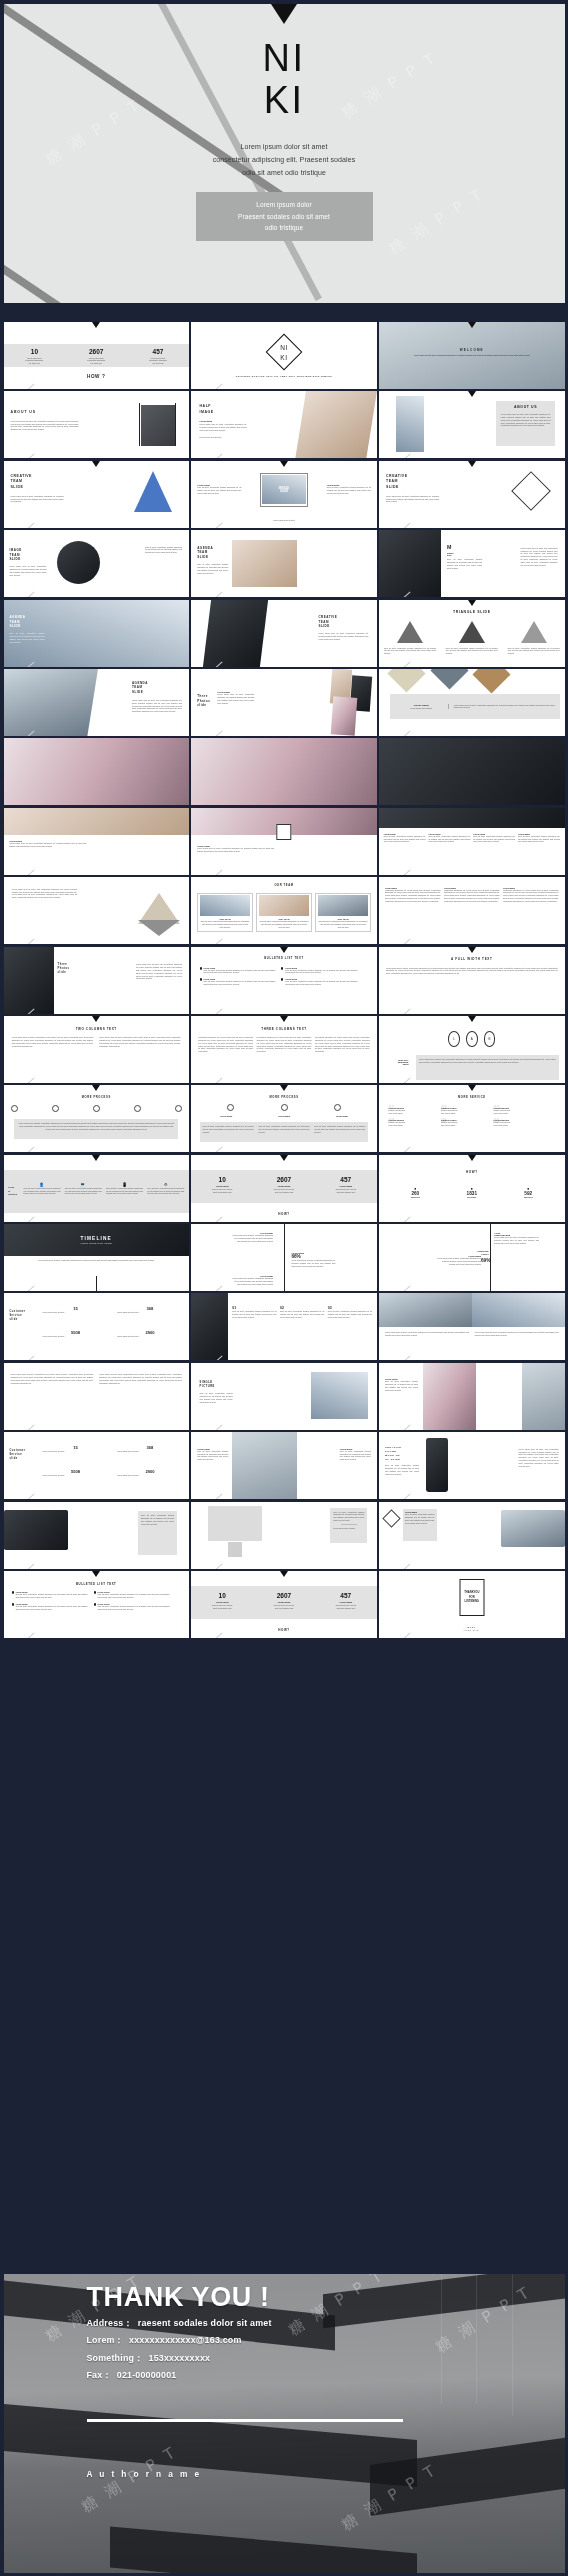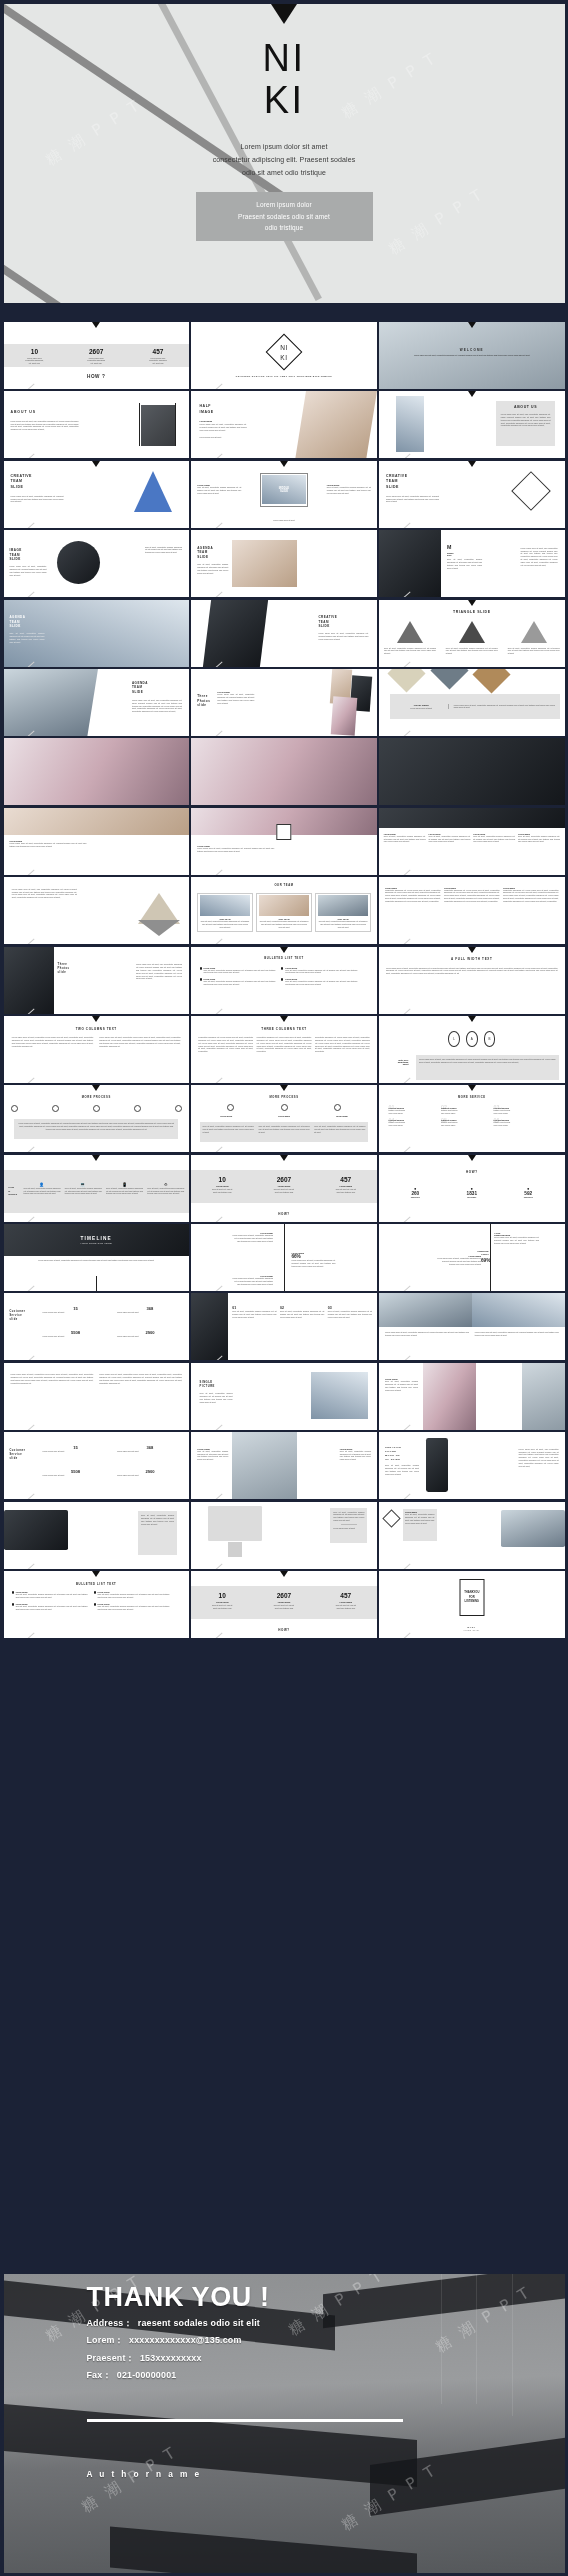--- a/index.html
+++ b/index.html
@@ -1015,23 +1015,23 @@
     <div class="bld2" style="left:472px;top:0;width:1.2px;height:130px"></div>
     <div class="bld2" style="left:508px;top:0;width:1.2px;height:142px"></div>
     <div class="wm" style="left:35px;top:23.6px;">糖 潮 P P T</div>
     <div class="wm" style="left:278px;top:17.7px;">糖 潮 P P T</div>
     <div class="wm" style="left:425px;top:35px;">糖 潮 P P T</div>
     <div class="wm" style="left:71px;top:195px;">糖 潮 P P T</div>
     <div class="wm" style="left:331px;top:213px;">糖 潮 P P T</div>
 
     <div class="thanks-inner">
       <div class="thanks-h1">THANK YOU !</div>
-      <div class="thanks-line"><span>Address：</span><span style="display:inline-block;width:5.3px"></span><span>raesent sodales odio sit elit</span></div>
-      <div class="thanks-line"><span>Lorem：</span><span style="display:inline-block;width:5.3px"></span><span>xxxxxxxxxxxxx@135.com</span></div>
-      <div class="thanks-line"><span>Praesent：</span><span style="display:inline-block;width:5.3px"></span><span>153xxxxxxxxx</span></div>
+      <div class="thanks-line"><span>Address：</span><span style="display:inline-block;width:5.3px"></span><span>raesent sodales dolor sit amet</span></div>
+      <div class="thanks-line"><span>Lorem：</span><span style="display:inline-block;width:5.3px"></span><span>xxxxxxxxxxxxx@163.com</span></div>
+      <div class="thanks-line"><span>Something：</span><span style="display:inline-block;width:5.3px"></span><span>153xxxxxxxxx</span></div>
       <div class="thanks-line"><span>Fax：</span><span style="display:inline-block;width:5.3px"></span><span>021-00000001</span></div>
       <div class="rule"></div>
       <div class="author">A u t h o r   n a m e</div>
     </div>
   </div>
 
 </div>
 
 
 </body></html>

